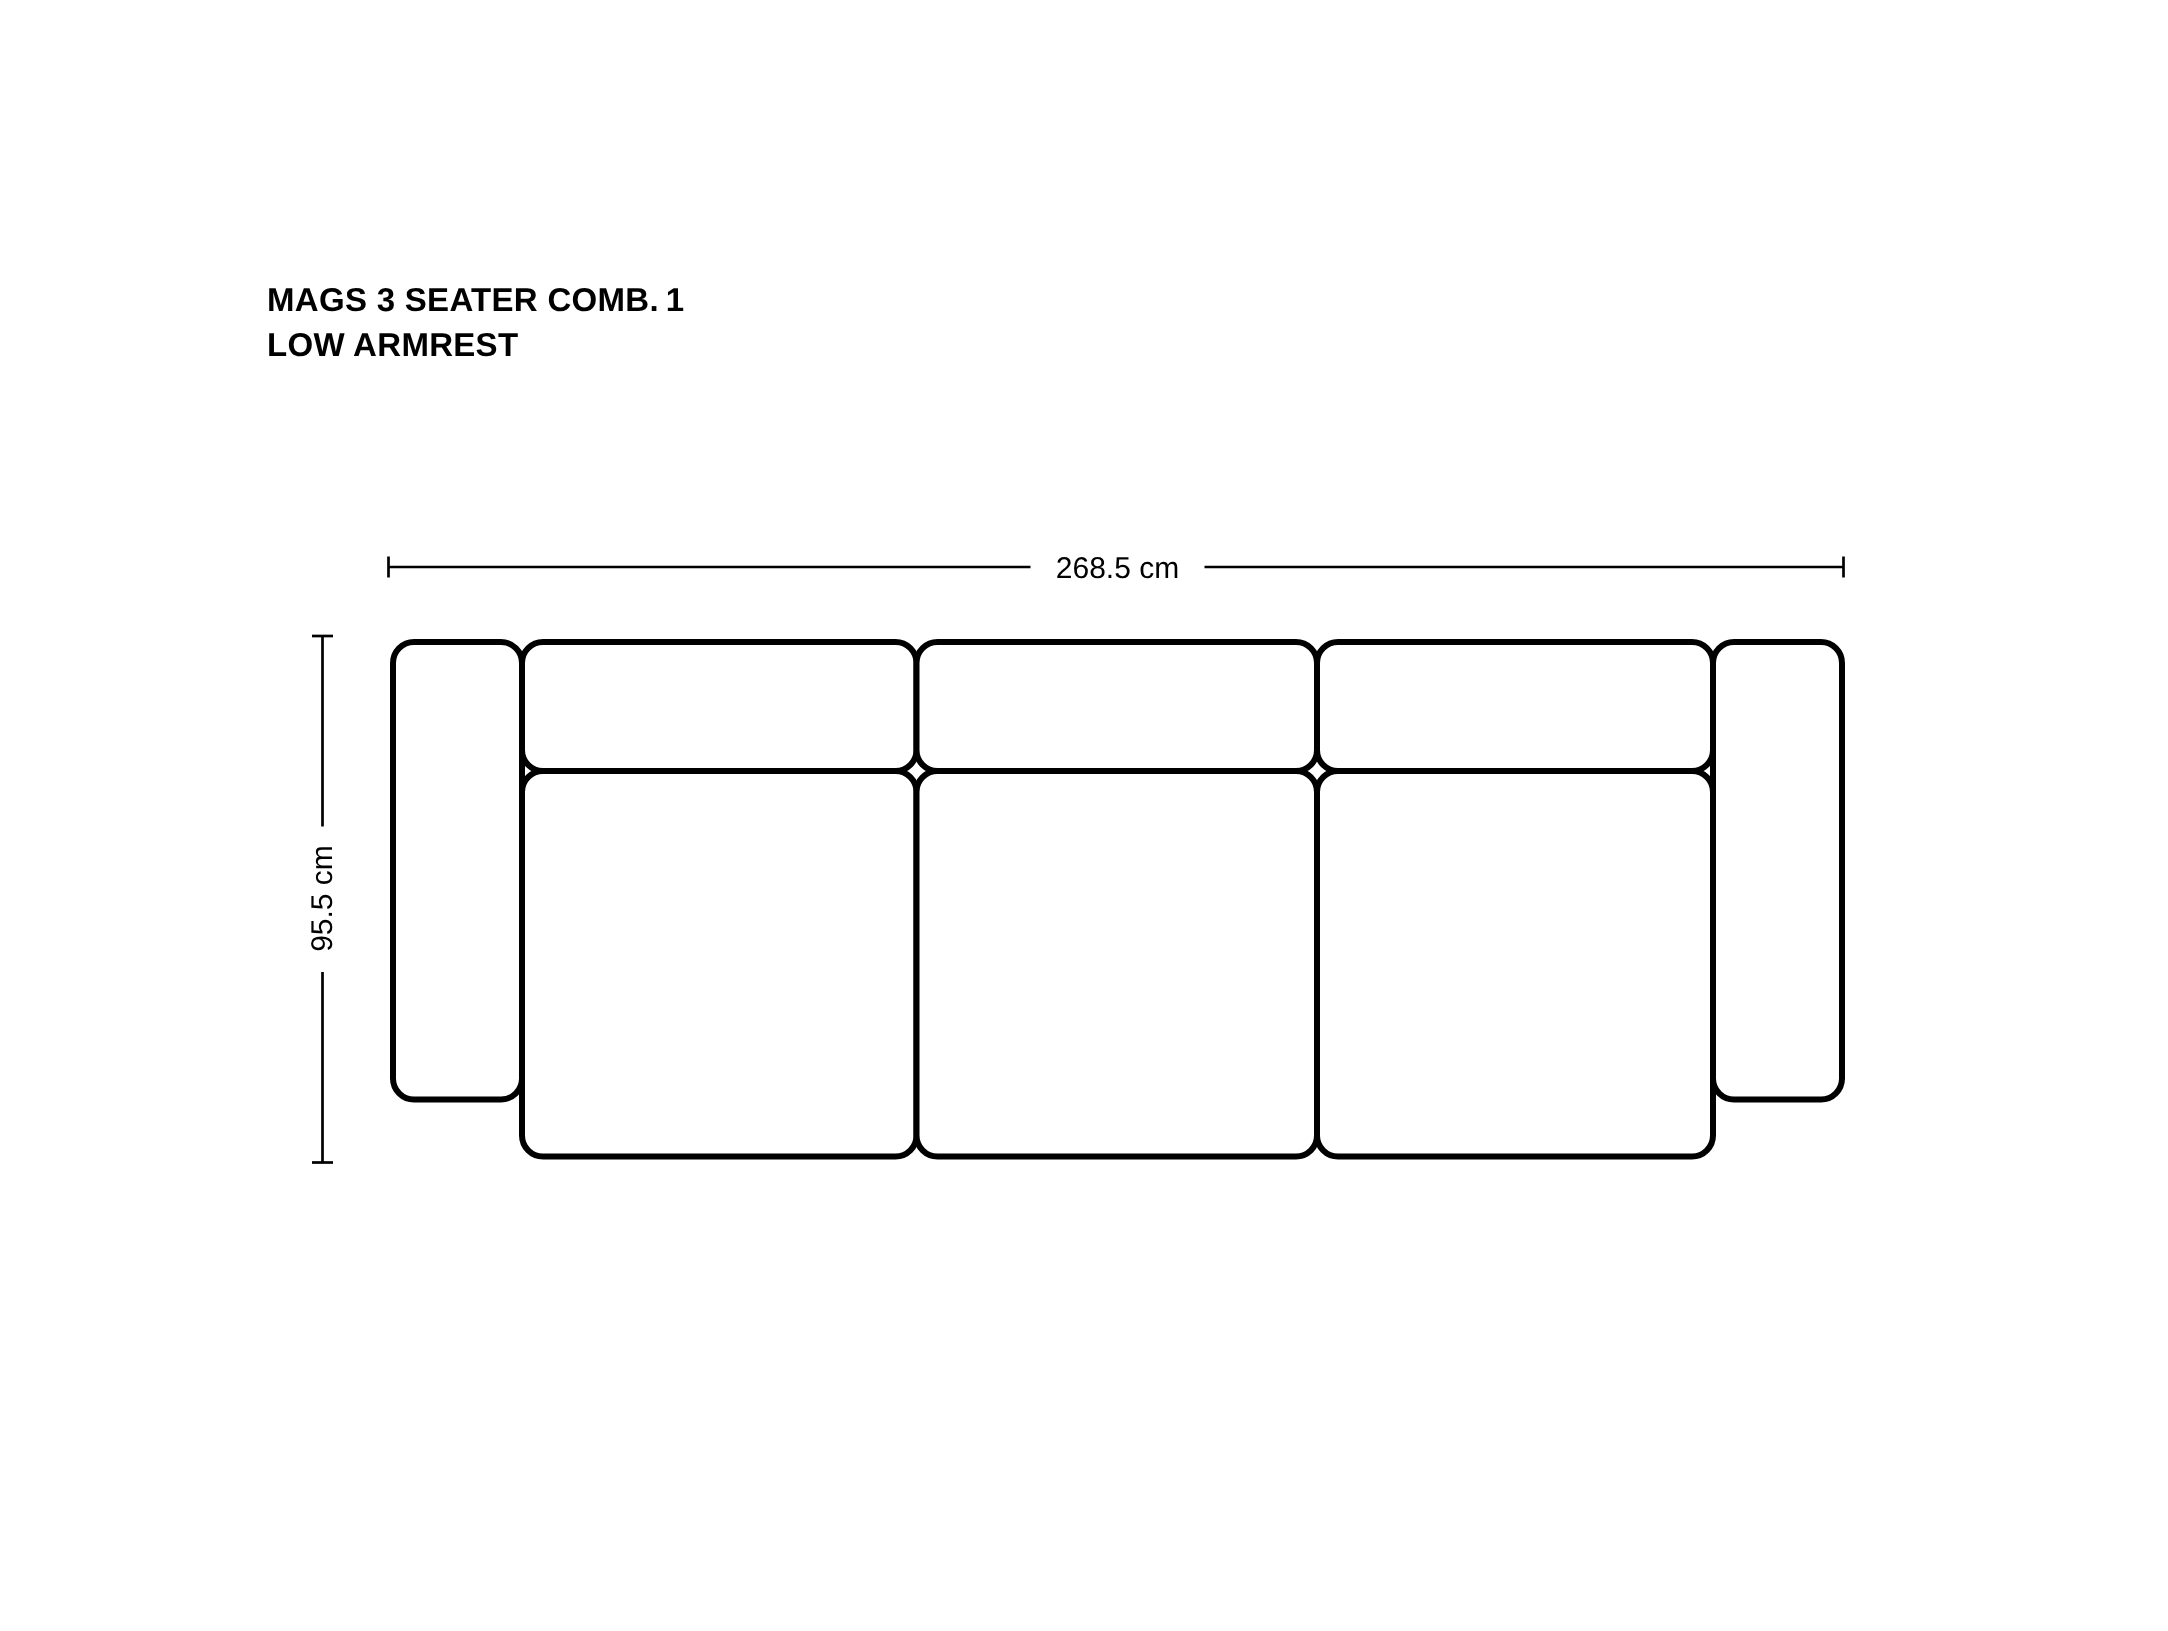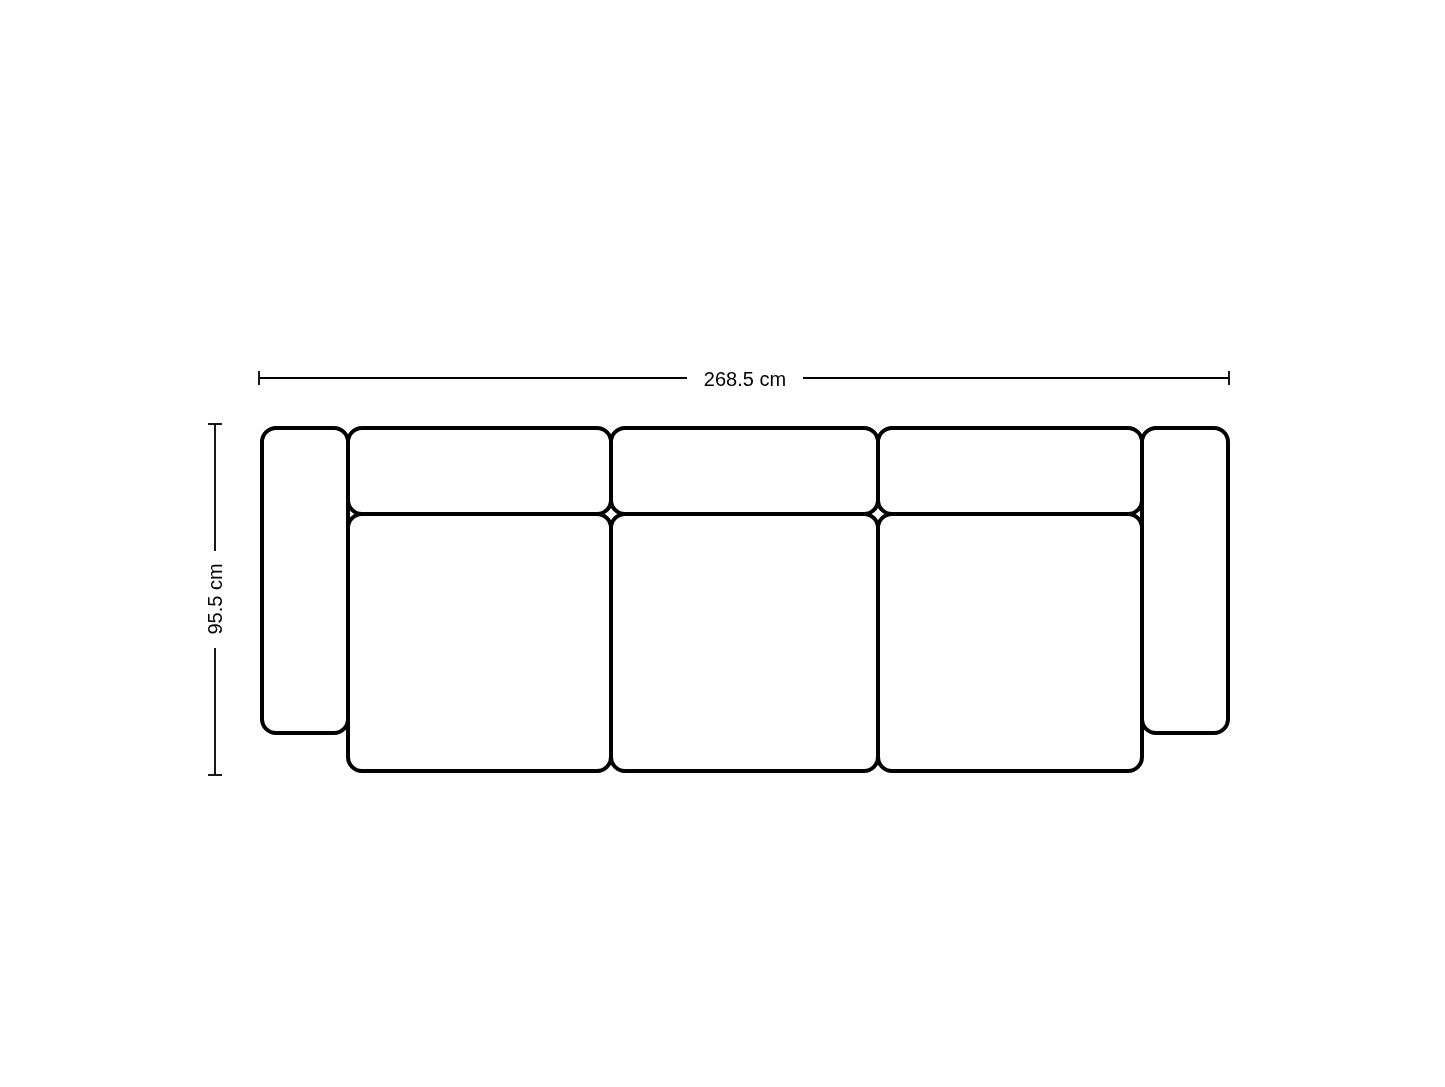--- a/index.html
+++ b/index.html
@@ -46,20 +46,24 @@
     stroke: #000000;
     stroke-width: 1.8;
     fill: none;
   }
 </style>
 </head>
 <body>
 
 <div class="stage">
 
+  <div class="title-block">
+    <div>MAGS 3 SEATER COMB. 1</div>
+    <div>LOW ARMREST</div>
+  </div>
 
   <svg class="diagram" width="1445" height="1087" viewBox="0 0 1445 1087">
 
     <g>
       <line class="dim-line" x1="259" y1="378" x2="1229" y2="378"></line>
       <line class="dim-line" x1="259" y1="371" x2="259" y2="385"></line>
       <line class="dim-line" x1="1229" y1="371" x2="1229" y2="385"></line>
       <rect x="687" y="365" width="116" height="26" fill="#ffffff"></rect>
       <text x="745" y="379" text-anchor="middle" dominant-baseline="central">268.5 cm</text>
     </g>

